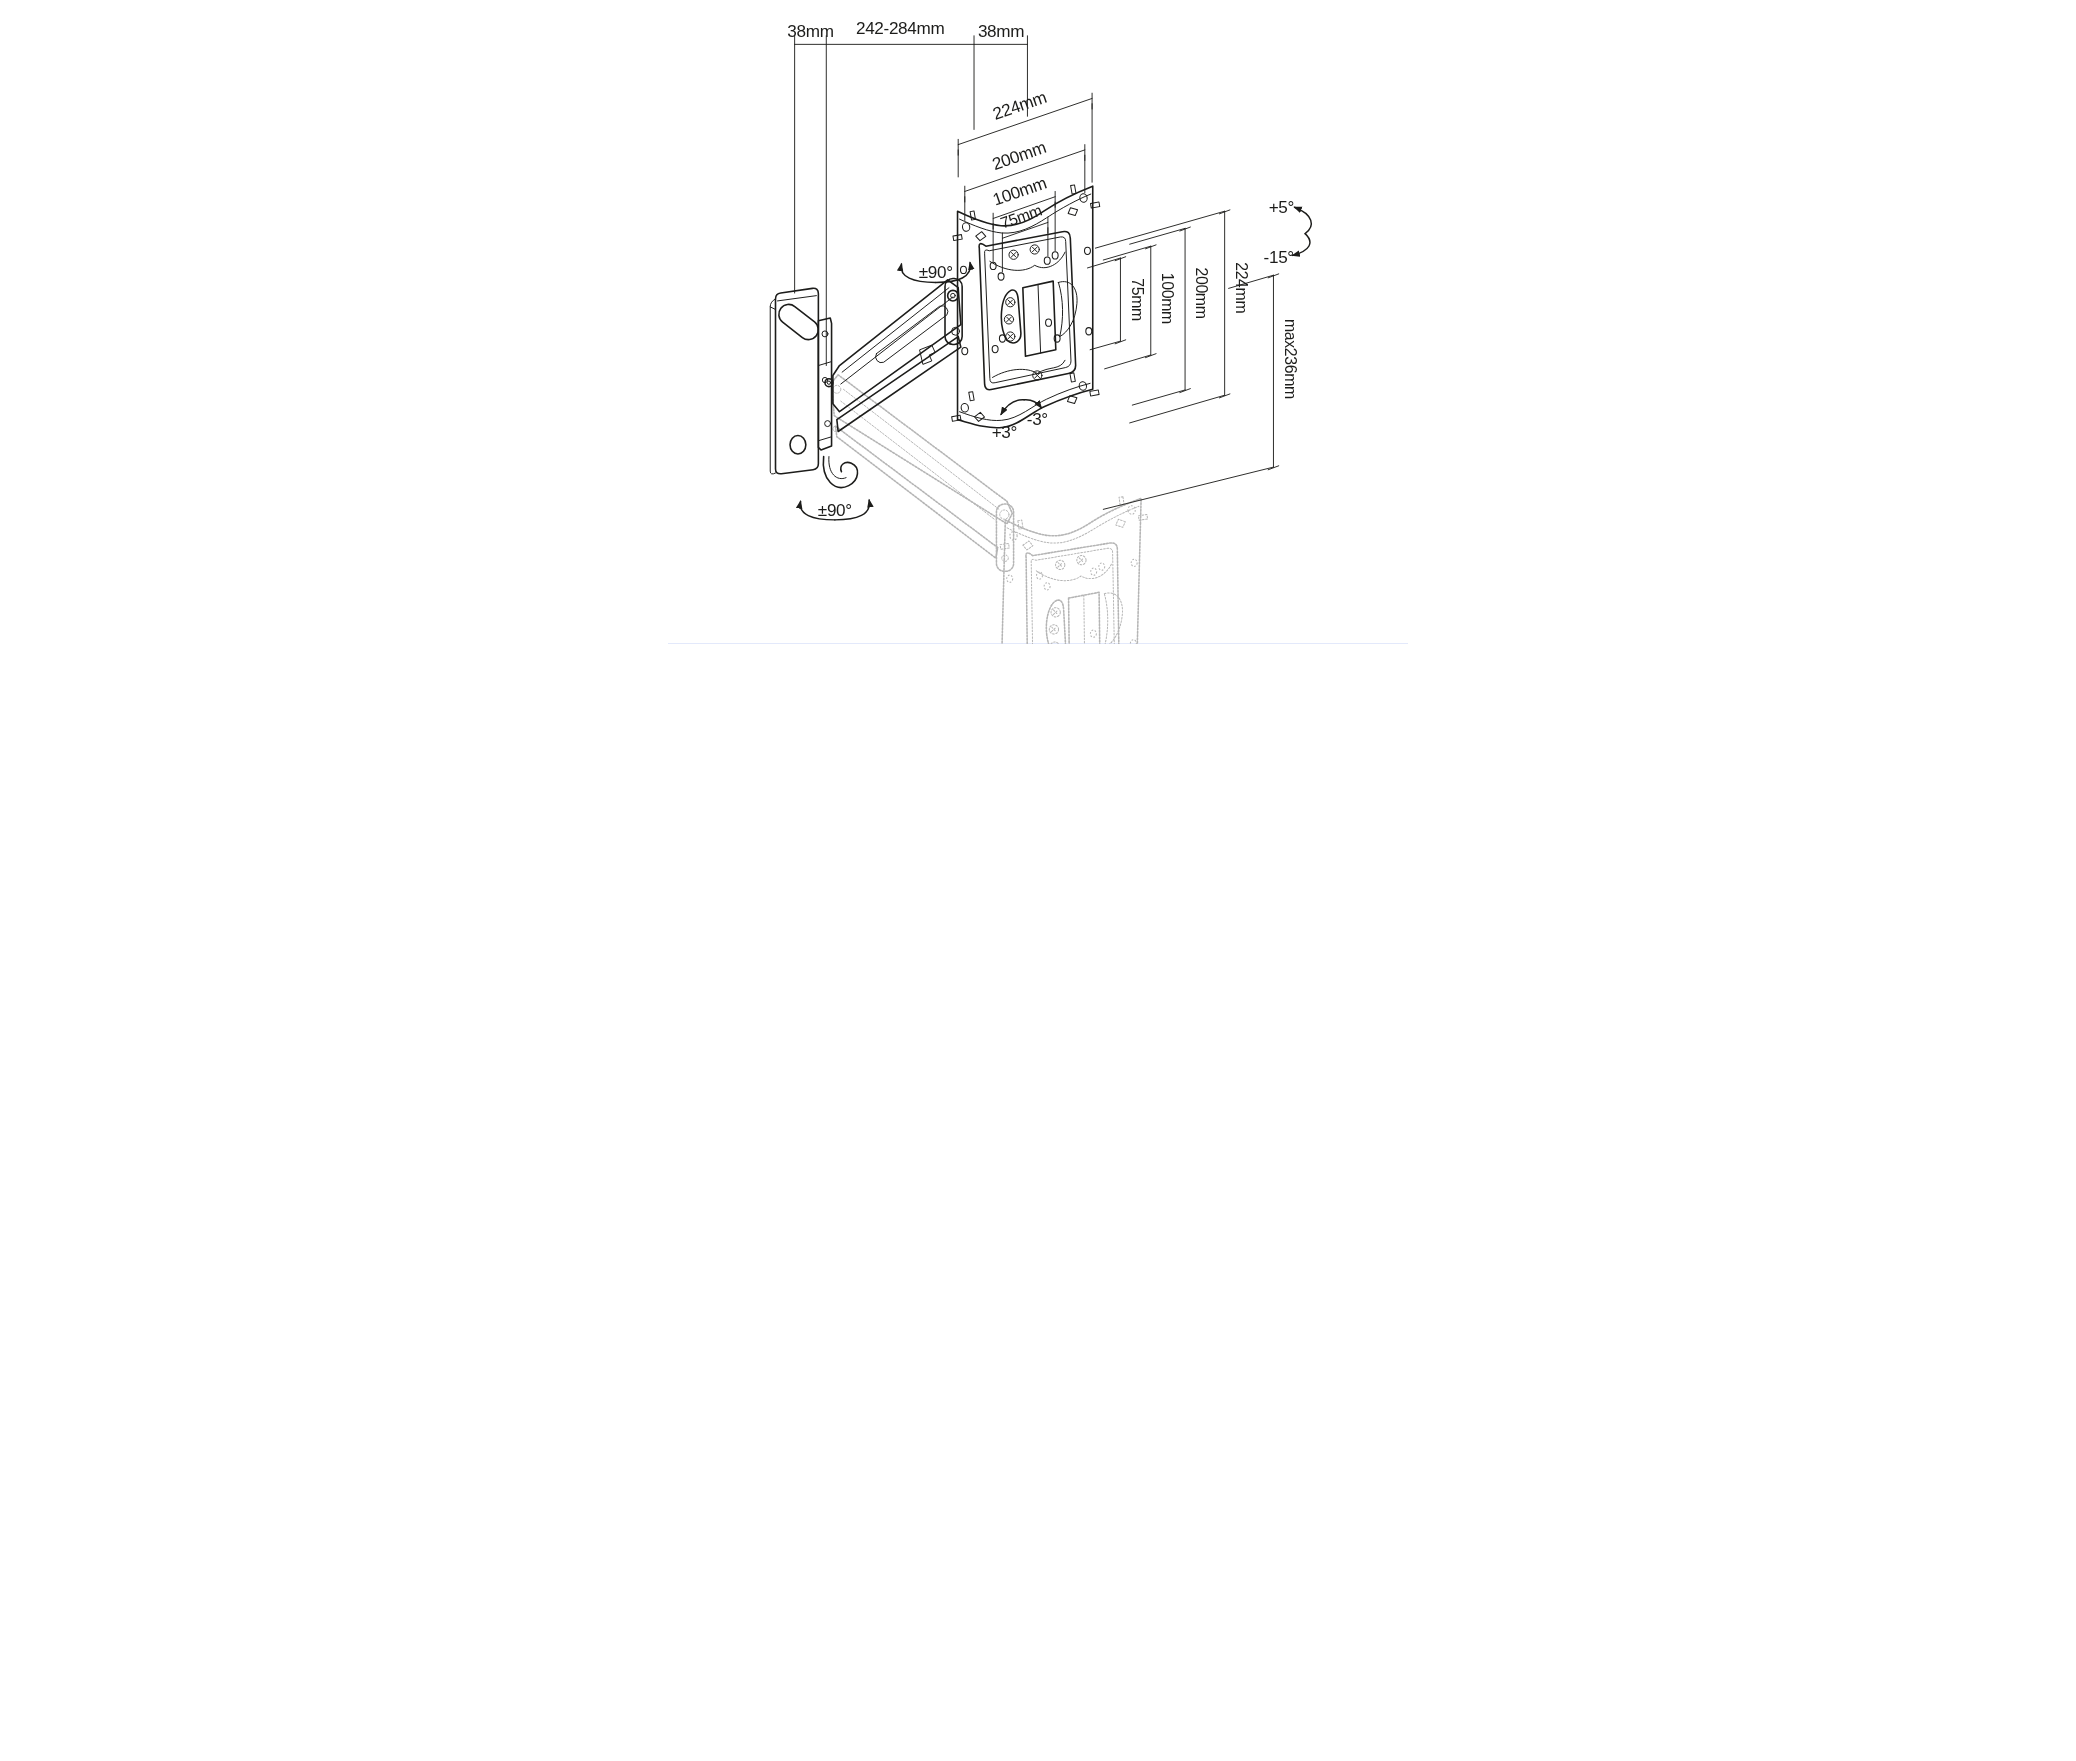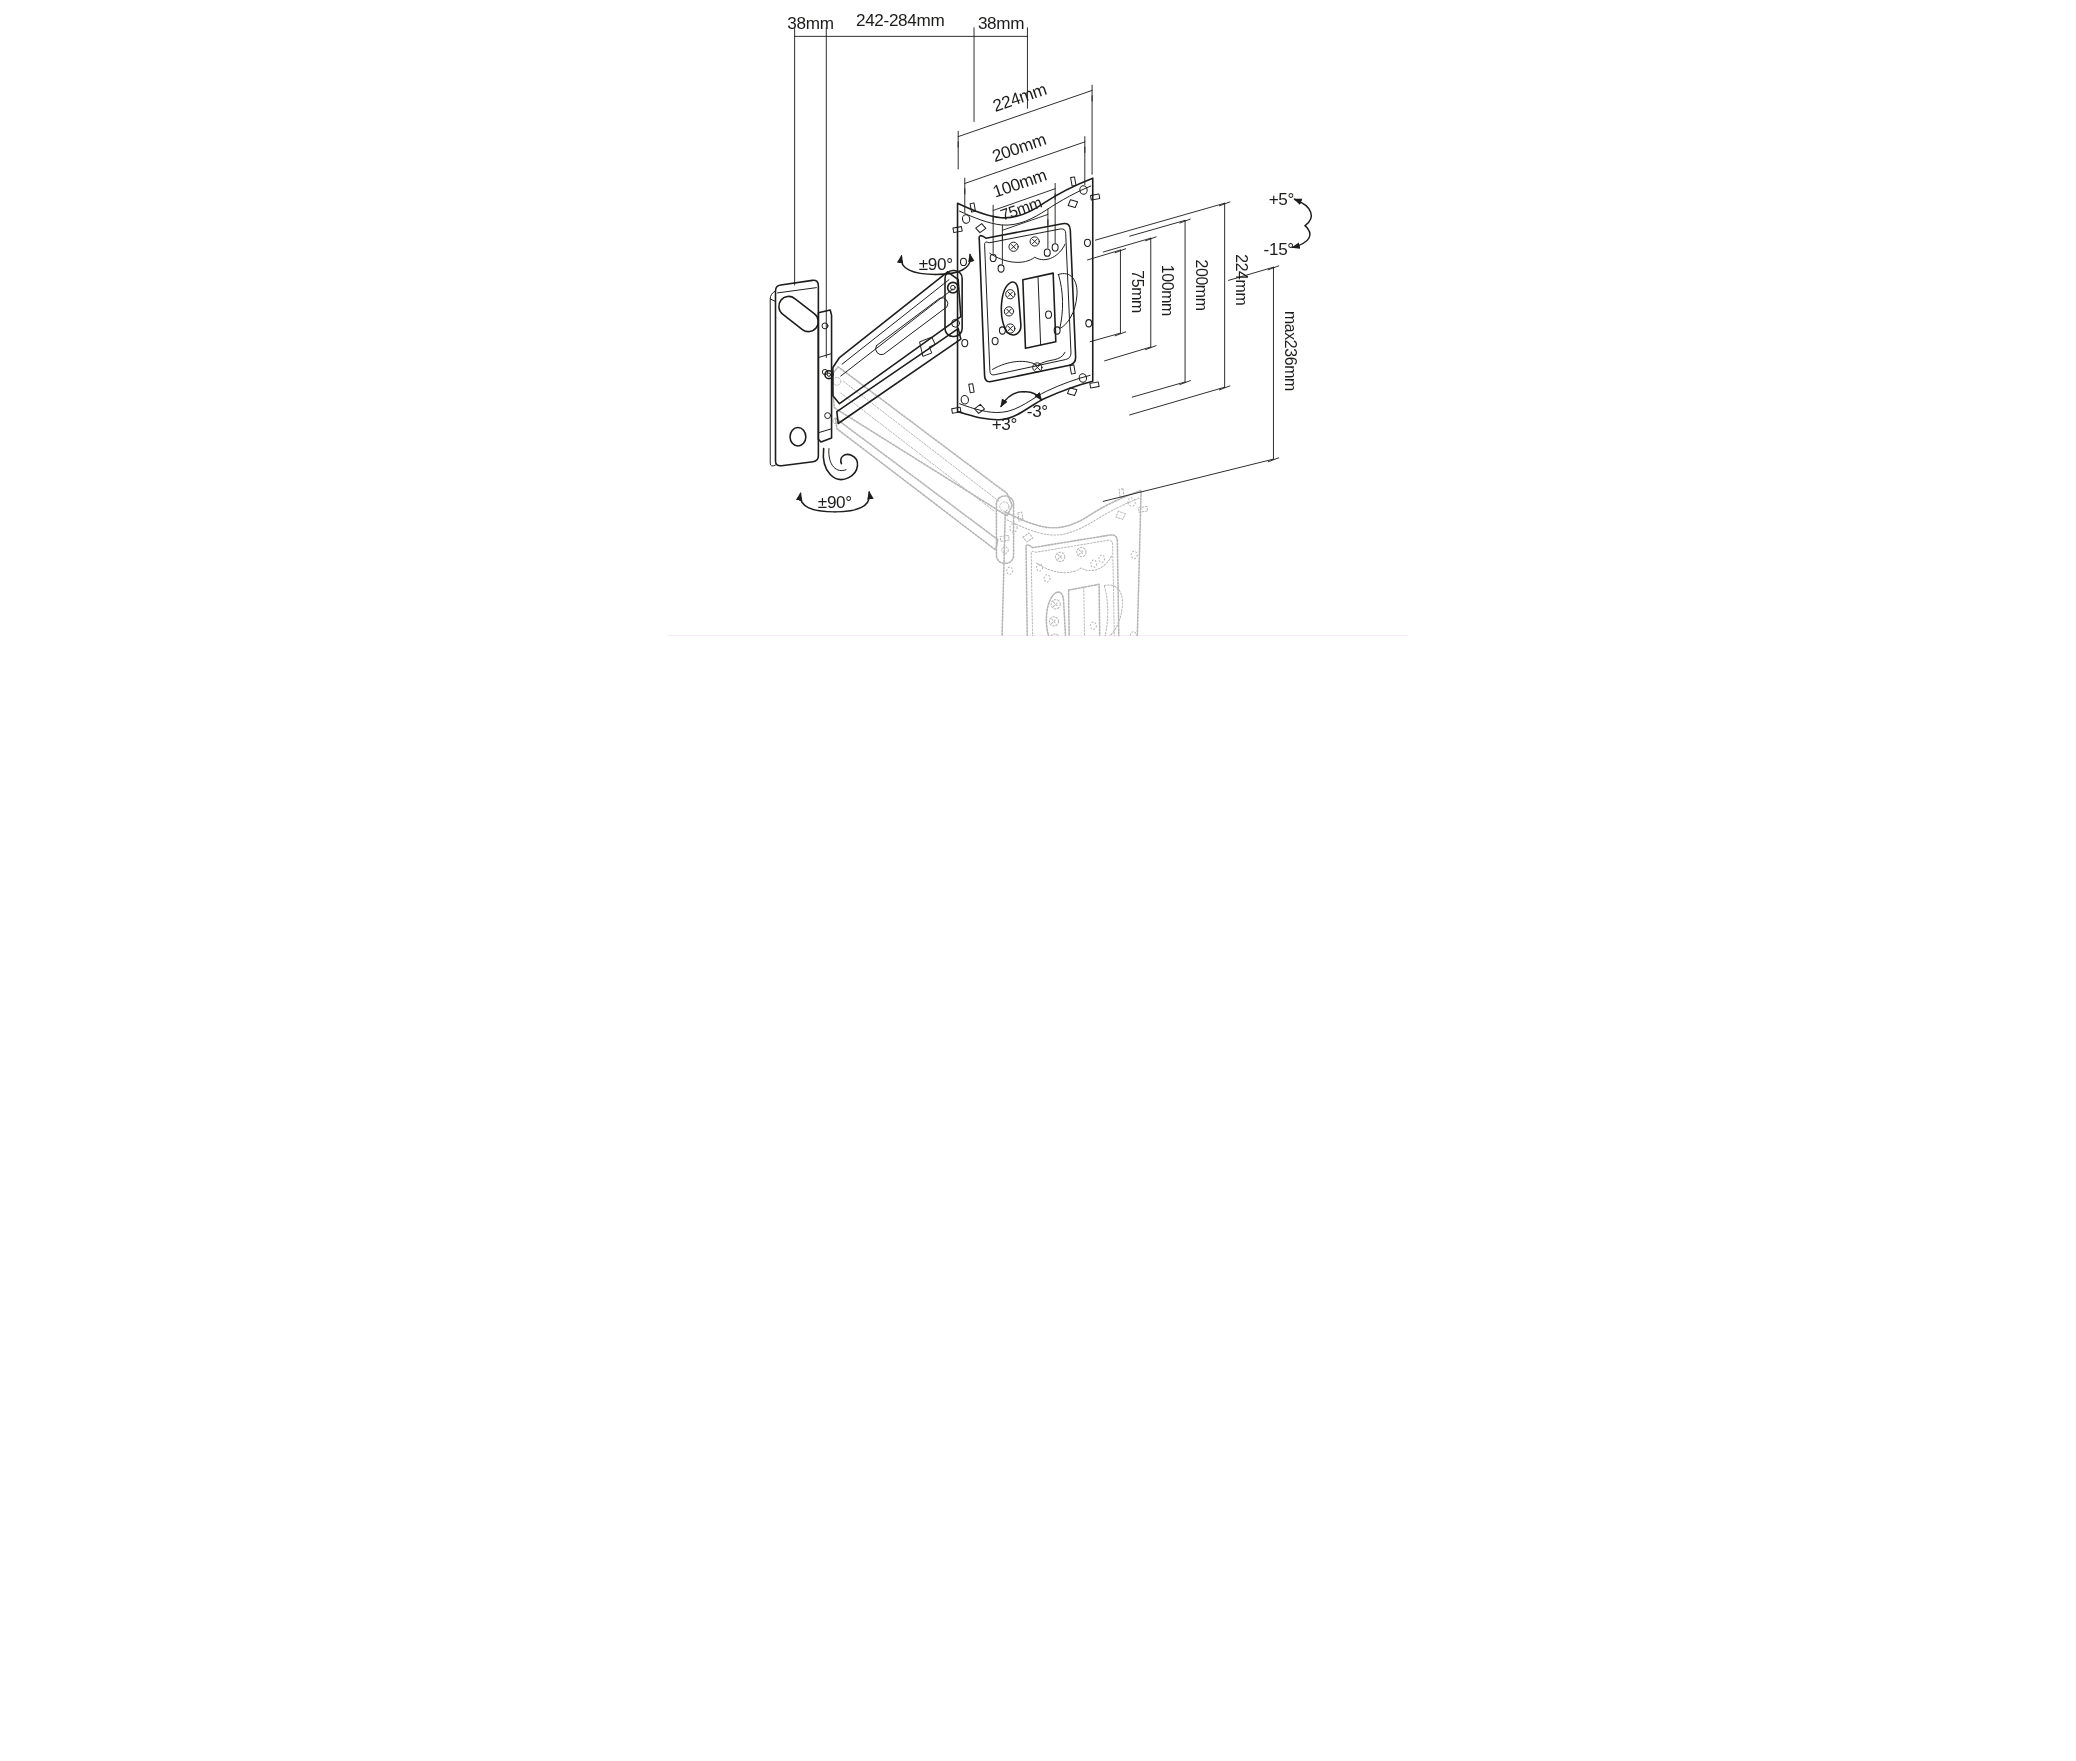--- a/index.html
+++ b/index.html
@@ -4,22 +4,22 @@
 <style>
   html, body {
     margin: 0;
     padding: 0;
     background: #ffffff;
     font-family: "Liberation Sans", sans-serif;
   }
   .stage {
     width: 100%;
     max-width: 740px;
-    margin: 8px auto;
-    background: #d946ef;
+    margin: 16px auto;
+    background: #1d4ed8;
   }
   svg { display: block; width: 100%; height: auto; }
 
   
   .w-outer  { fill: none; stroke-width: 2.4; stroke-linejoin: round; stroke-linecap: round; }
   .w-inner  { fill: none; stroke-width: 1.5; stroke-linejoin: round; stroke-linecap: round; }
   .w-hole   { fill: none; stroke-width: 1.6; }
 
   .black-part { stroke: #1d1d1b; }
   .ghost-part { stroke: #b5b5b5; stroke-dasharray: 2.6 2.4; }

